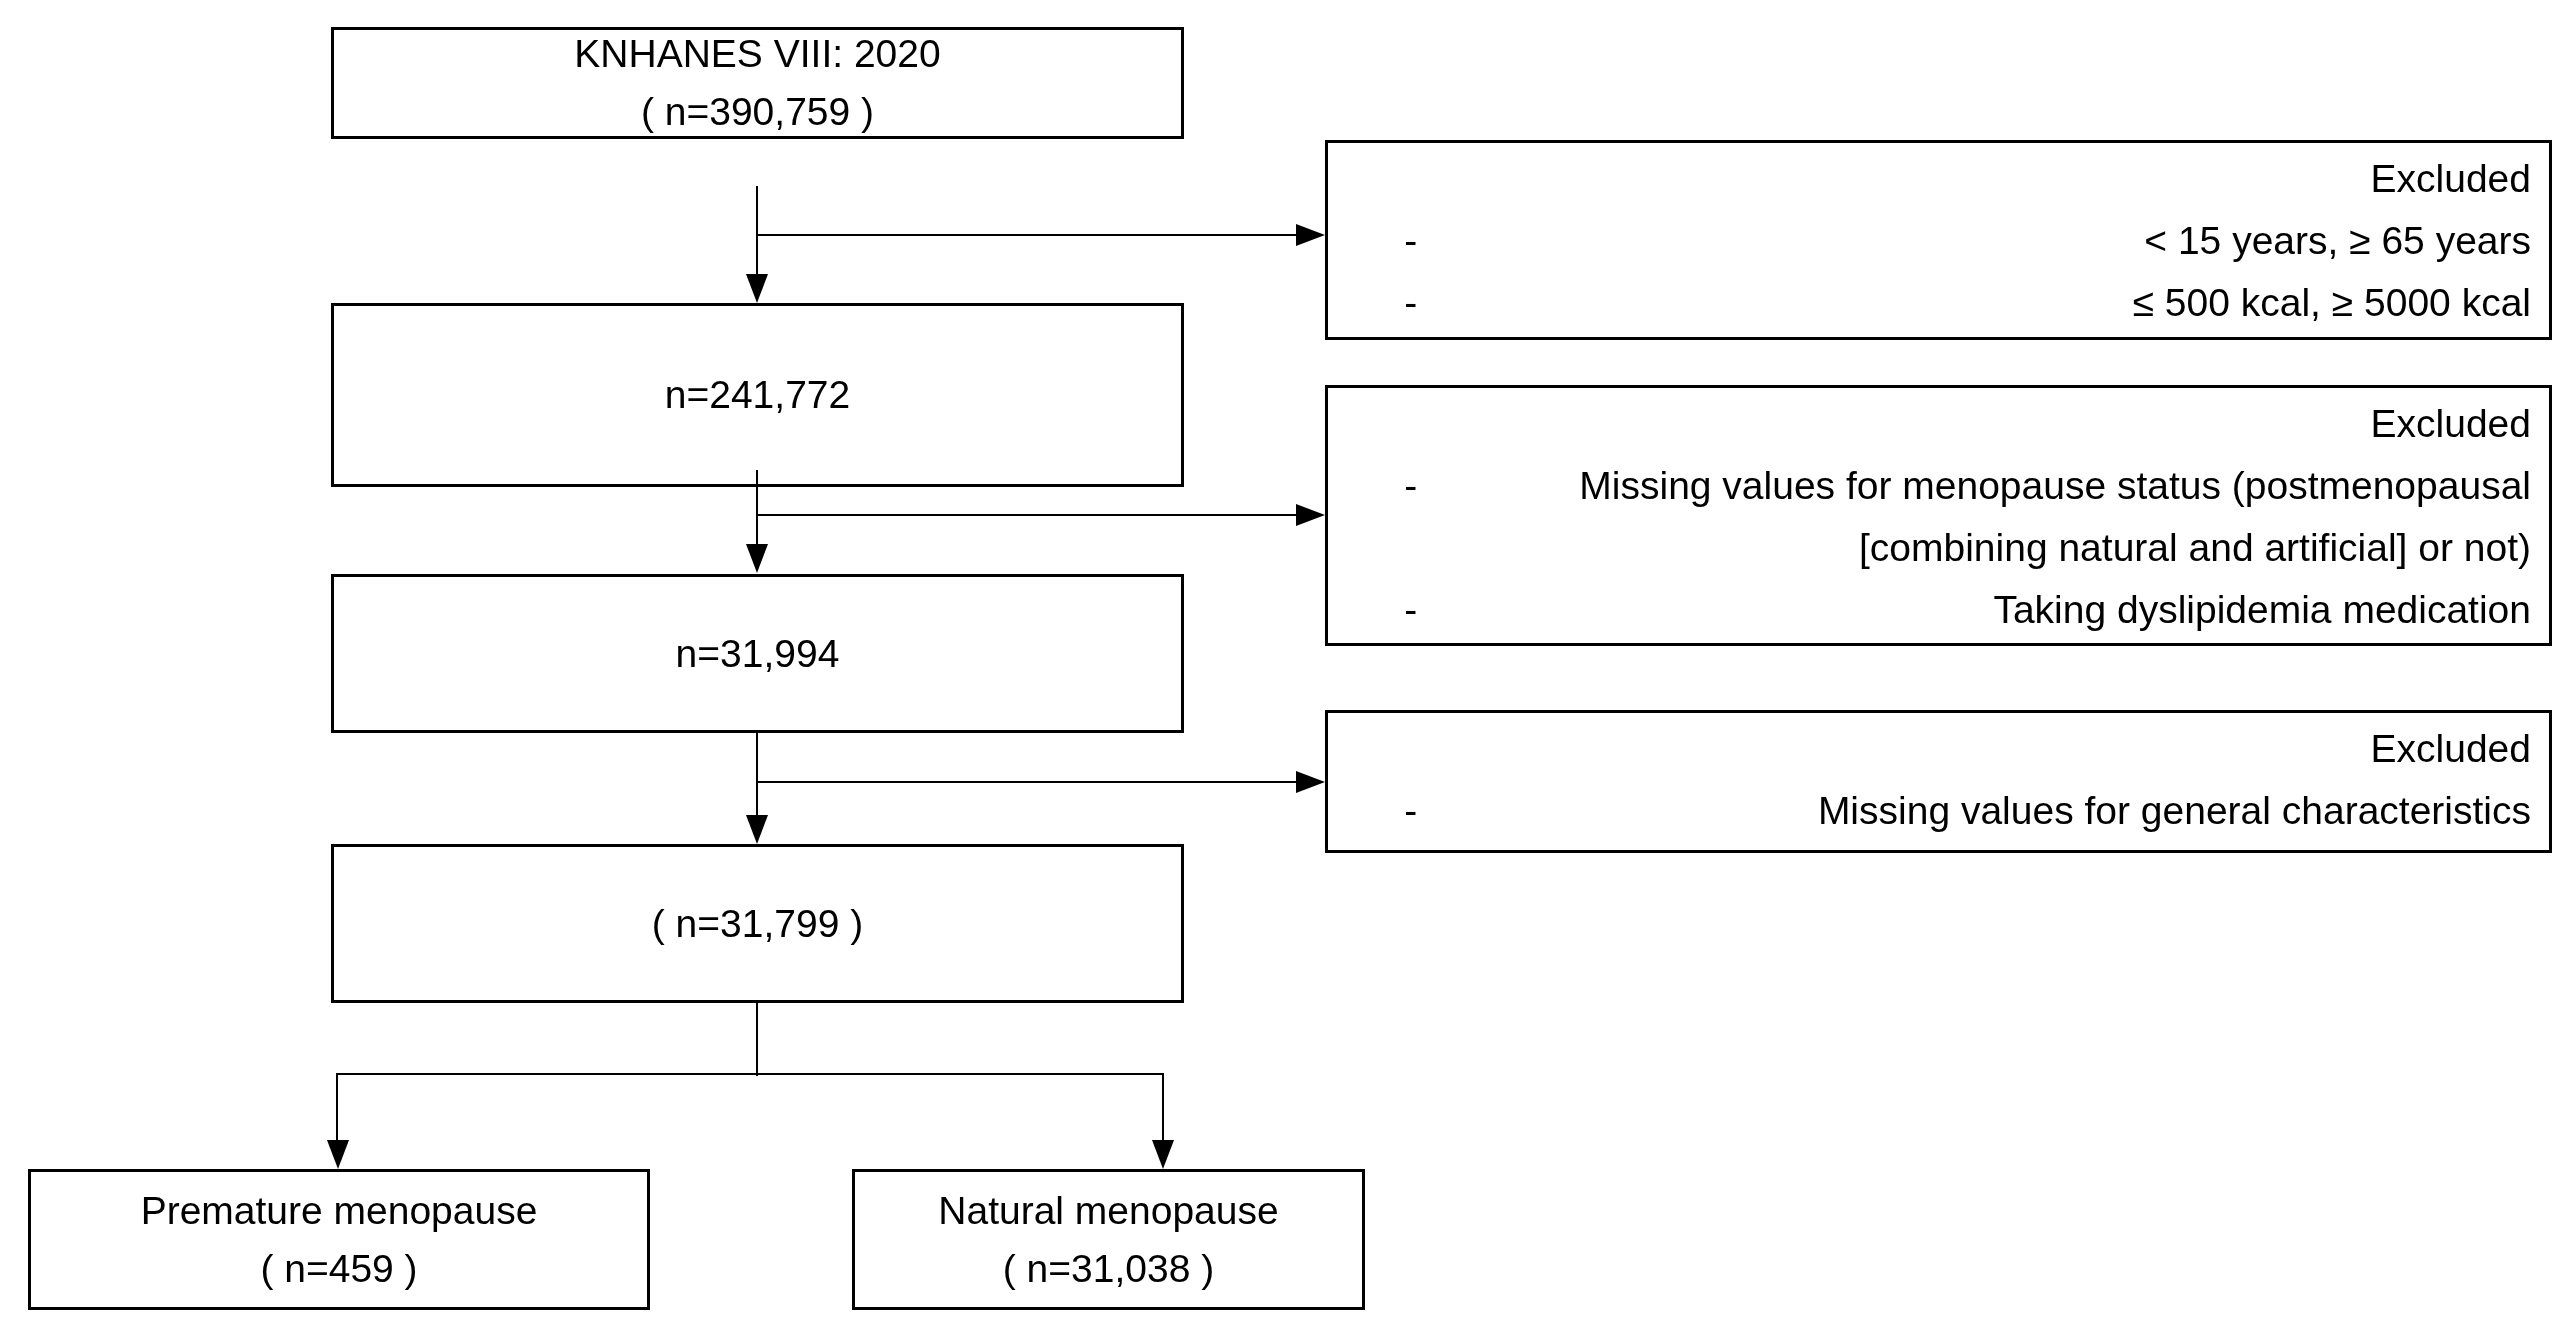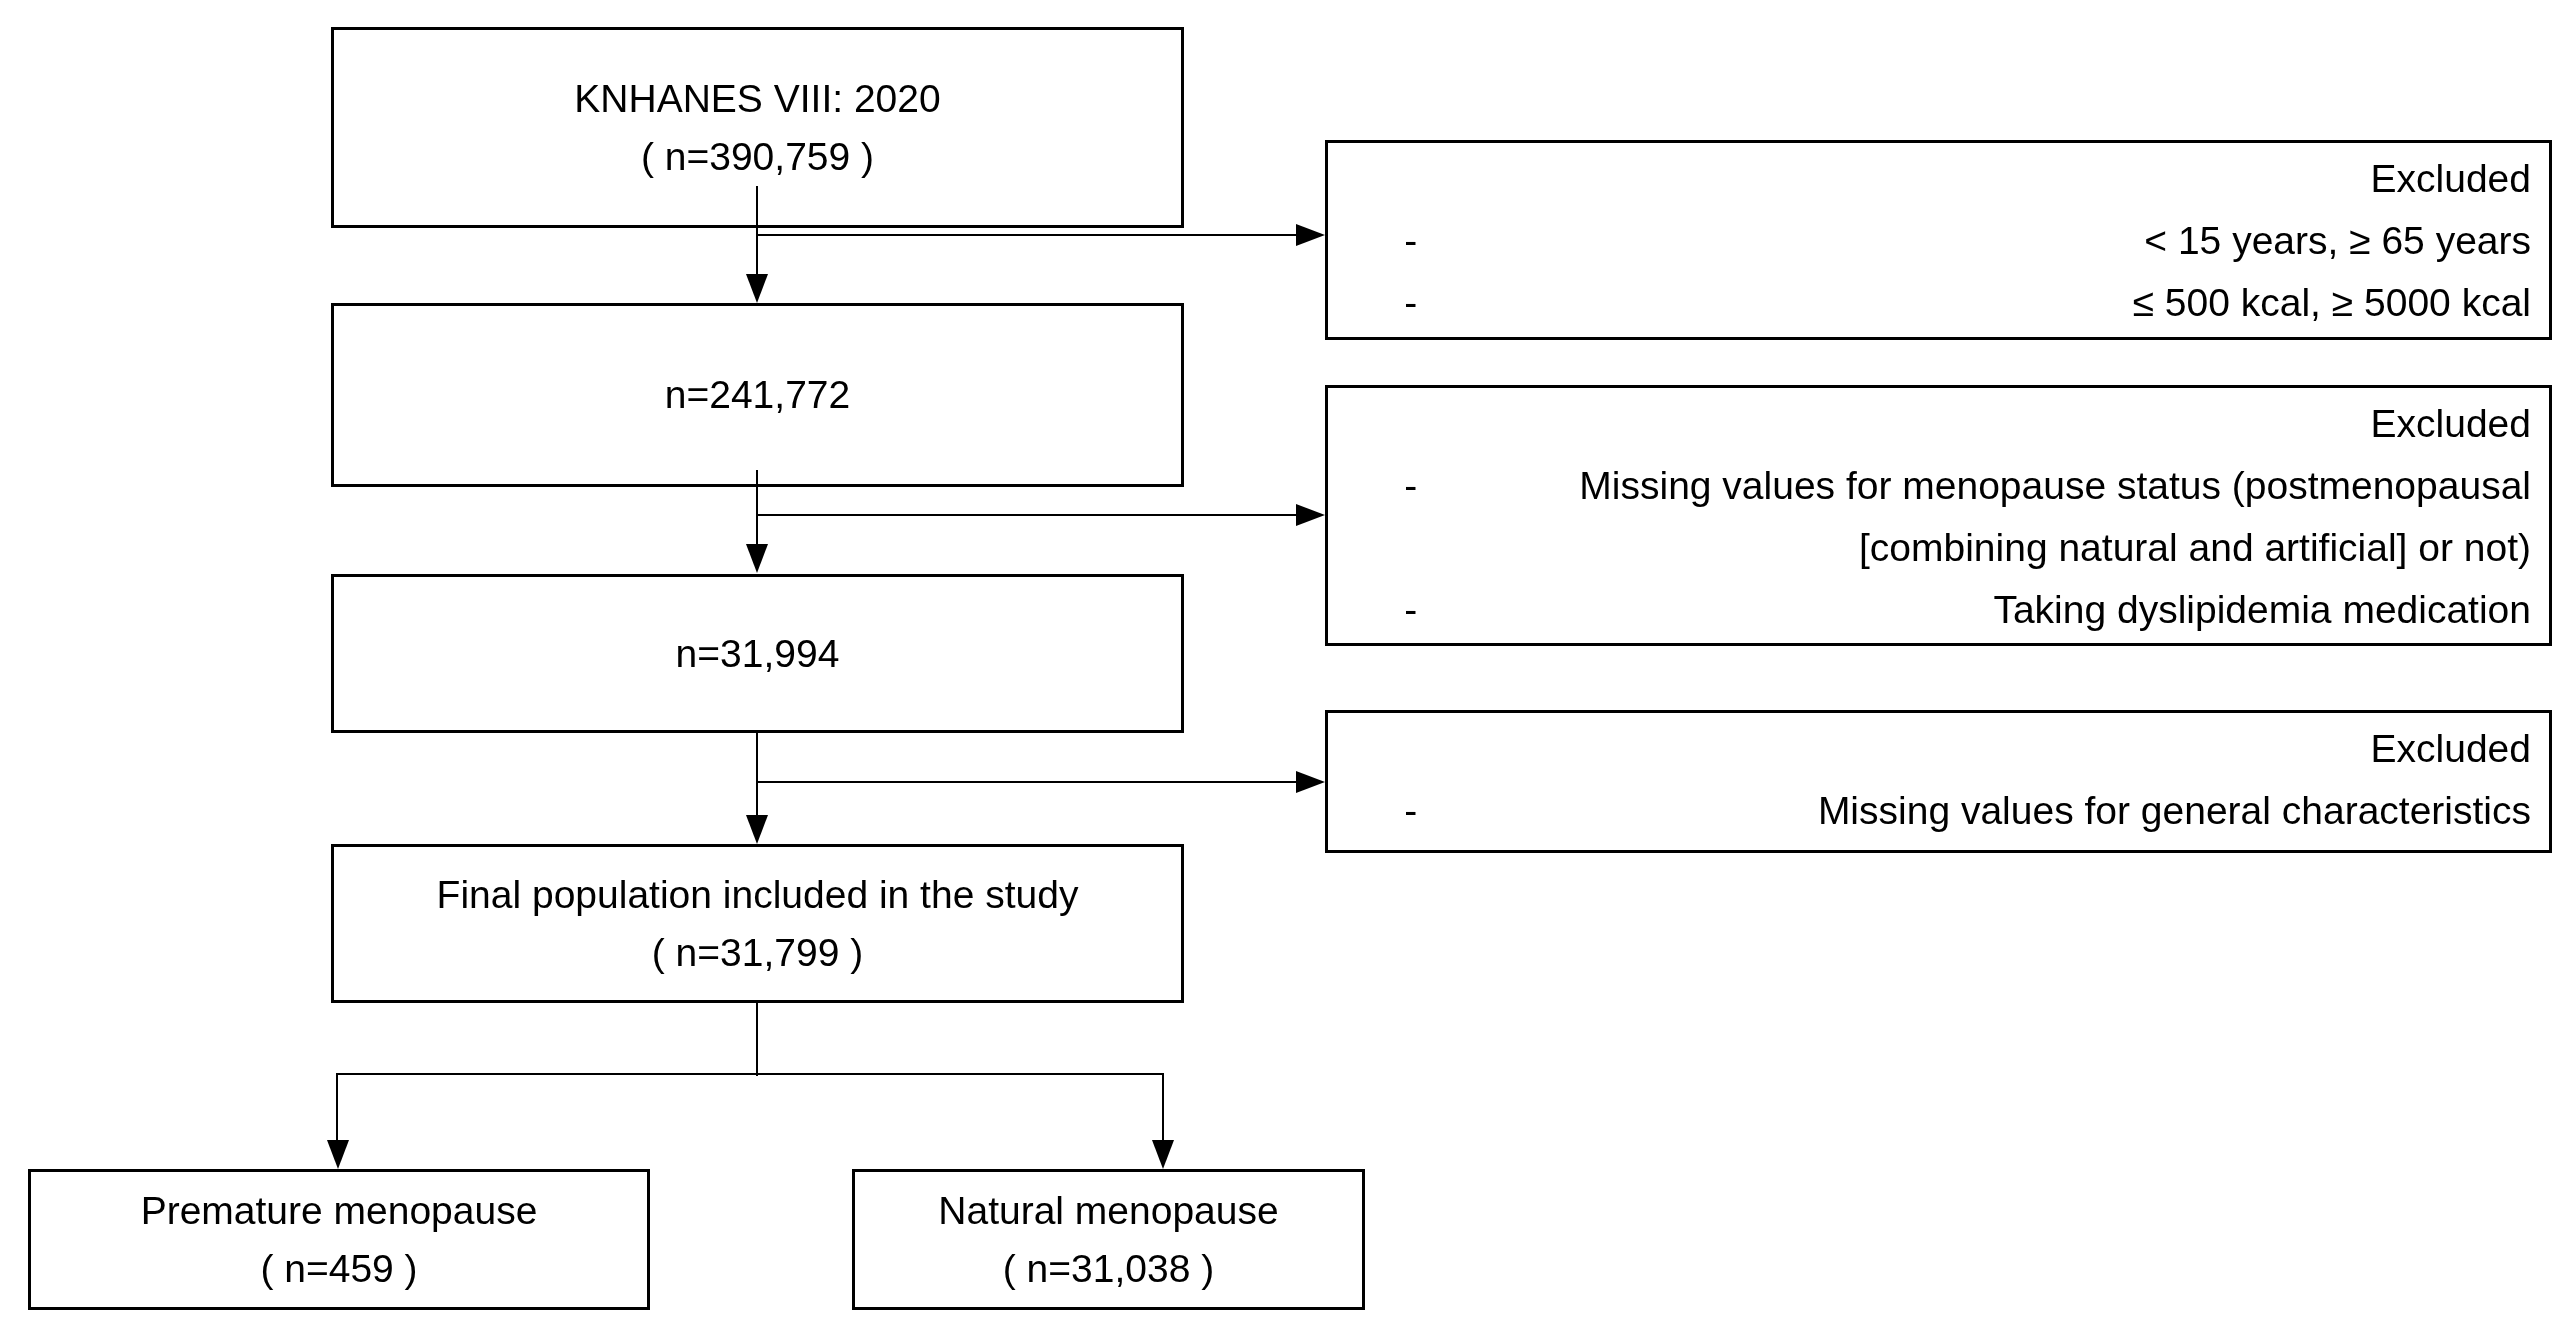--- a/index.html
+++ b/index.html
@@ -48,35 +48,34 @@
     border-top: 11px solid transparent;
     border-bottom: 11px solid transparent;
     border-left: 29px solid #000000;
   }
 </style>
 </head>
 <body>
 
 <div class="canvas">
 
-  <div class="box main-box" style="left:331px; top:27px; width:853px; height:201px;">
+  <div class="box main-box" style="left:331px; top:27px; width:853px; height:112px;">
     <div>KNHANES VIII: 2020</div>
     <div>( n=390,759 )</div>
   </div>
 
   <div class="box main-box" style="left:331px; top:303px; width:853px; height:184px;">
     <div>n=241,772</div>
   </div>
 
   <div class="box main-box" style="left:331px; top:574px; width:853px; height:159px;">
     <div>n=31,994</div>
   </div>
 
   <div class="box main-box" style="left:331px; top:844px; width:853px; height:159px;">
-    <div>Final population included in the study</div>
     <div>( n=31,799 )</div>
   </div>
 
   <div class="box main-box" style="left:28px; top:1169px; width:622px; height:141px;">
     <div>Premature menopause</div>
     <div>( n=459 )</div>
   </div>
 
   <div class="box main-box" style="left:852px; top:1169px; width:513px; height:141px;">
     <div>Natural menopause</div>

